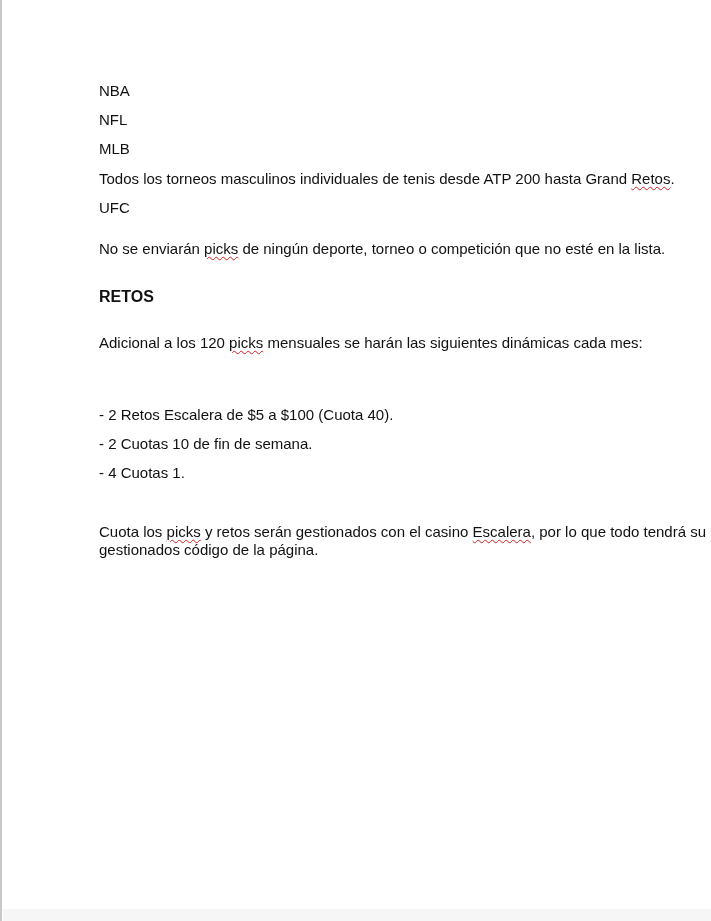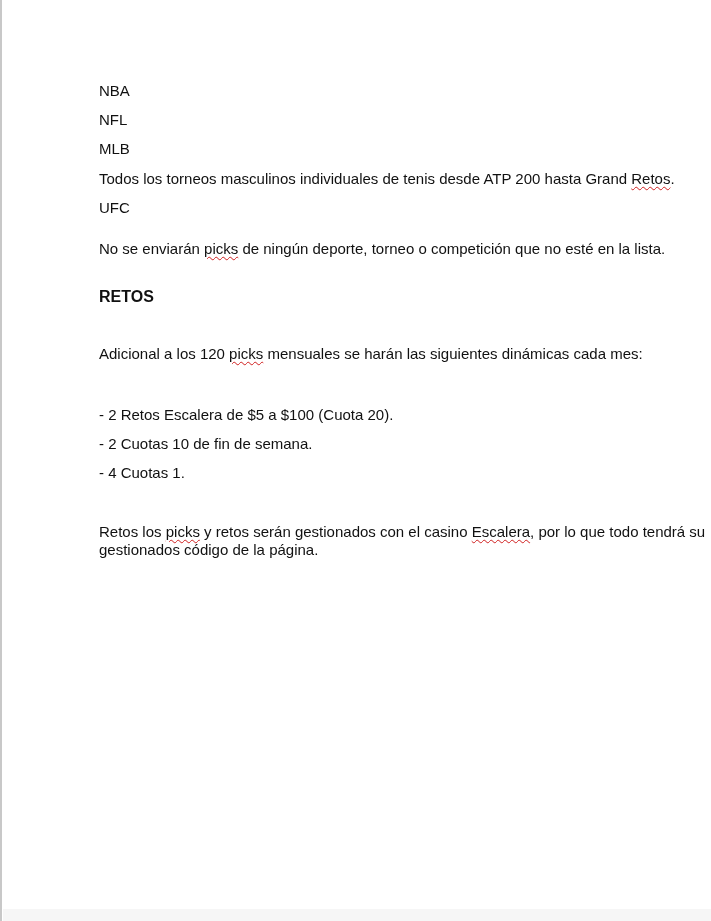--- a/index.html
+++ b/index.html
@@ -21,21 +21,21 @@
 <div class="page">
   <div class="line" style="top:82px">NBA</div>
   <div class="line" style="top:111px">NFL</div>
   <div class="line" style="top:140px">MLB</div>
   <div class="line" style="top:170px"><span>Todos los torneos masculinos individuales de tenis desde ATP 200 hasta Grand </span><span class="squig">Retos</span><span>.</span></div>
   <div class="line" style="top:199px">UFC</div>
   <div class="line" style="top:240px"><span>No se enviarán </span><span class="squig">picks</span><span> de ningún deporte, torneo o competición que no esté en la lista.</span></div>
 
   <div class="heading" style="top:288px">RETOS</div>
 
-  <div class="line" style="top:345px"><span>Adicional a los 120 </span><span class="squig">picks</span><span> mensuales se harán las siguientes dinámicas cada mes:</span></div>
+  <div class="line" style="top:334px"><span>Adicional a los 120 </span><span class="squig">picks</span><span> mensuales se harán las siguientes dinámicas cada mes:</span></div>
 
-  <div class="line" style="top:406px">- 2 Retos Escalera de $5 a $100 (Cuota 20).</div>
+  <div class="line" style="top:406px">- 2 Retos Escalera de $5 a $100 (Cuota 40).</div>
   <div class="line" style="top:435px">- 2 Cuotas 10 de fin de semana.</div>
   <div class="line" style="top:464px">- 4 Cuotas 1.</div>
 
-  <div class="line" style="top:523px"><span>Retos los </span><span class="squig">picks</span><span> y retos serán gestionados con el casino </span><span class="squig">Escalera</span><span>, por lo que todo tendrá su</span></div>
+  <div class="line" style="top:523px"><span>Cuota los </span><span class="squig">picks</span><span> y retos serán gestionados con el casino </span><span class="squig">Escalera</span><span>, por lo que todo tendrá su</span></div>
   <div class="line" style="top:541px">gestionados código de la página.</div>
 </div>
 
 </body></html>

